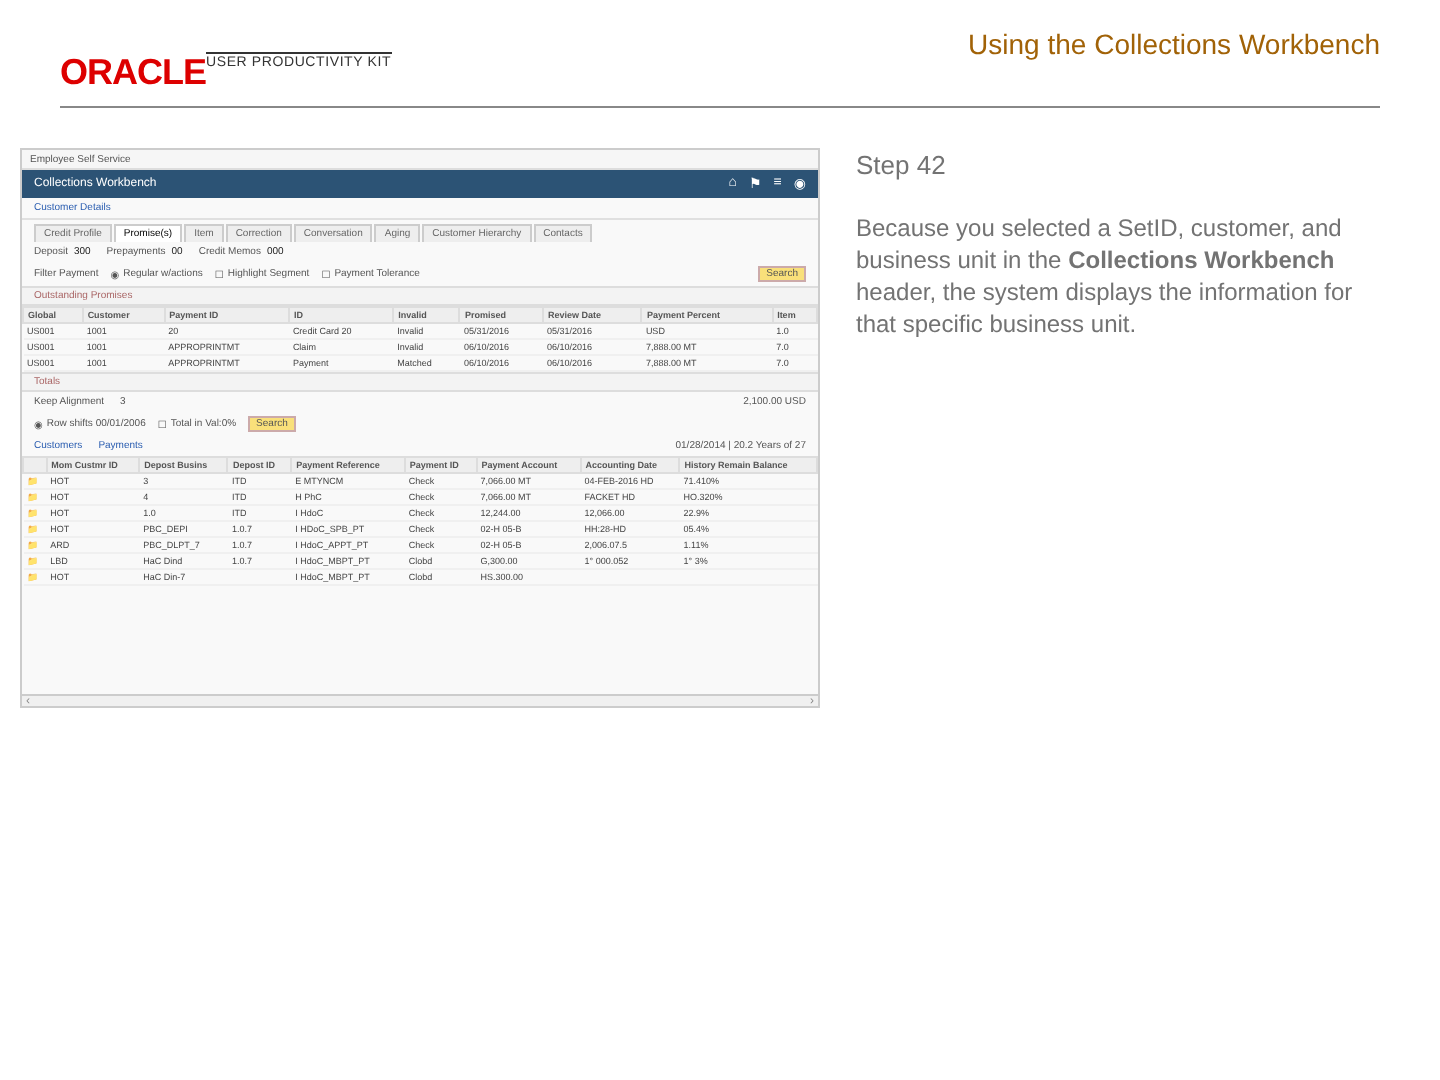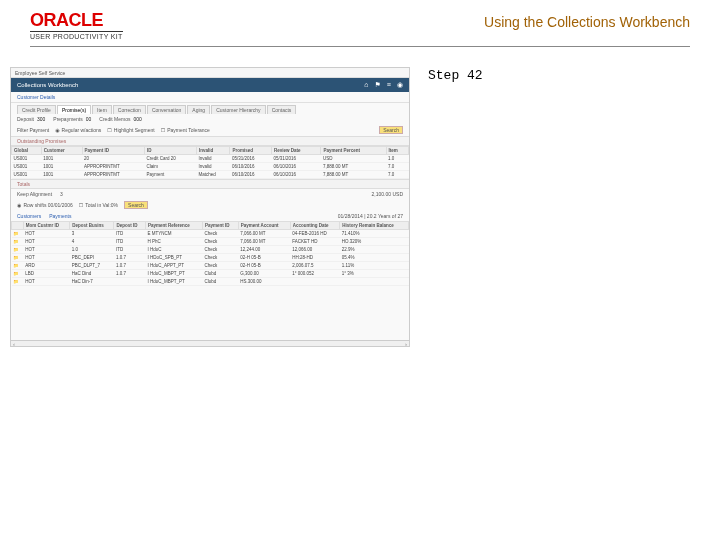--- a/index.html
+++ b/index.html
@@ -1,18 +1,18 @@
 <!DOCTYPE html>
 <html><head>
 <meta charset="utf-8">
 <style>
   * { box-sizing: border-box; margin: 0; padding: 0; }
   body { width: 720px; height: 540px; font-family: Arial, sans-serif; background: #fff; position: relative; }
   .header { padding: 10px 30px 6px 30px; display: flex; justify-content: space-between; align-items: flex-start; }
-  .logo-block { display: flex; flex-direction: column; }
+  .logo-block { display: flex; flex-direction: row; margin-top: 16px; }
   .oracle-logo { color: #d00; font-weight: bold; font-size: 18px; letter-spacing: -0.5px; }
   .upk { font-size: 7px; color: #333; border-top: 1px solid #333; padding-top: 1px; letter-spacing: 0.3px; }
   .doc-title { font-size: 14px; color: #a16207; padding-top: 4px; }
   .hr { border: none; border-top: 1px solid #888; margin: 0 30px; }
   .content { display: flex; padding: 20px 30px 0 10px; gap: 18px; }
   .screenshot { width: 400px; height: 280px; border: 1px solid #ccc; background: #f9f9f9; position: relative; overflow: hidden; font-size: 5px; color: #555; }
   .ss-topbar { height: 10px; background: #f6f6f6; border-bottom: 1px solid #ddd; display: flex; align-items: center; padding: 0 4px; }
   .ss-navbar { height: 14px; background: #2c5375; color: #fff; display: flex; align-items: center; padding: 0 6px; font-size: 6px; justify-content: space-between; }
   .ss-navbar .ltxt { display: flex; gap: 8px; }
   .ss-navbar .ricons { display: flex; gap: 6px; font-size: 7px; }
@@ -26,21 +26,21 @@
   .ss-row .lbl { color: #555; }
   .ss-row .val { color: #222; }
   .ss-filter { display: flex; gap: 6px; padding: 2px 6px; align-items: center; font-size: 5px; }
   .ss-filter .dot { display: inline-flex; align-items: center; gap: 2px; }
   .ss-btn { background: #f9e07a; border: 1px solid #caa; padding: 0 3px; font-size: 5px; }
   .ss-subhead { background: #f3f3f3; padding: 1px 6px; font-size: 5px; color: #a66; border-top: 1px solid #ddd; border-bottom: 1px solid #ddd; }
   .ss-table { width: 100%; border-collapse: collapse; font-size: 4.5px; }
   .ss-table th { background: #eee; border: 1px solid #ddd; padding: 1px 2px; color: #555; text-align: left; }
   .ss-table td { border-bottom: 1px solid #f0f0f0; padding: 1px 2px; color: #444; }
   .ss-scroll { height: 6px; background: #f0f0f0; border-top: 1px solid #ccc; position: absolute; bottom: 0; left: 0; right: 0; display: flex; justify-content: space-between; align-items: center; padding: 0 2px; font-size: 6px; color: #888; }
-  .instructions { flex: 1; font-size: 12px; color: #000000; line-height: 1.35; font-family: Liberation Mono, monospace; }
+  .instructions { flex: 1; font-size: 12px; color: #737373; line-height: 1.35; }
   .step-title { font-size: 13px; margin-bottom: 14px; }
   .para { margin-bottom: 12px; }
   .bold { font-weight: bold; }
 </style>
 </head>
 <body>
 
 <div class="header">
   <div class="logo-block">
     <div class="oracle-logo">ORACLE</div>
@@ -266,15 +266,18 @@
       </tbody>
     </table>
     <div class="ss-scroll">
       <span>‹</span>
       <span>›</span>
     </div>
   </div>
 
   <div class="instructions">
     <div class="step-title">Step 42</div>
+    <div class="para">
+      <span>Because you selected a SetID, customer, and business unit in the </span><span class="bold">Collections Workbench</span><span> header, the system displays the information for that specific business unit.</span>
+    </div>
   </div>
 
 </div>
 
 </body></html>

